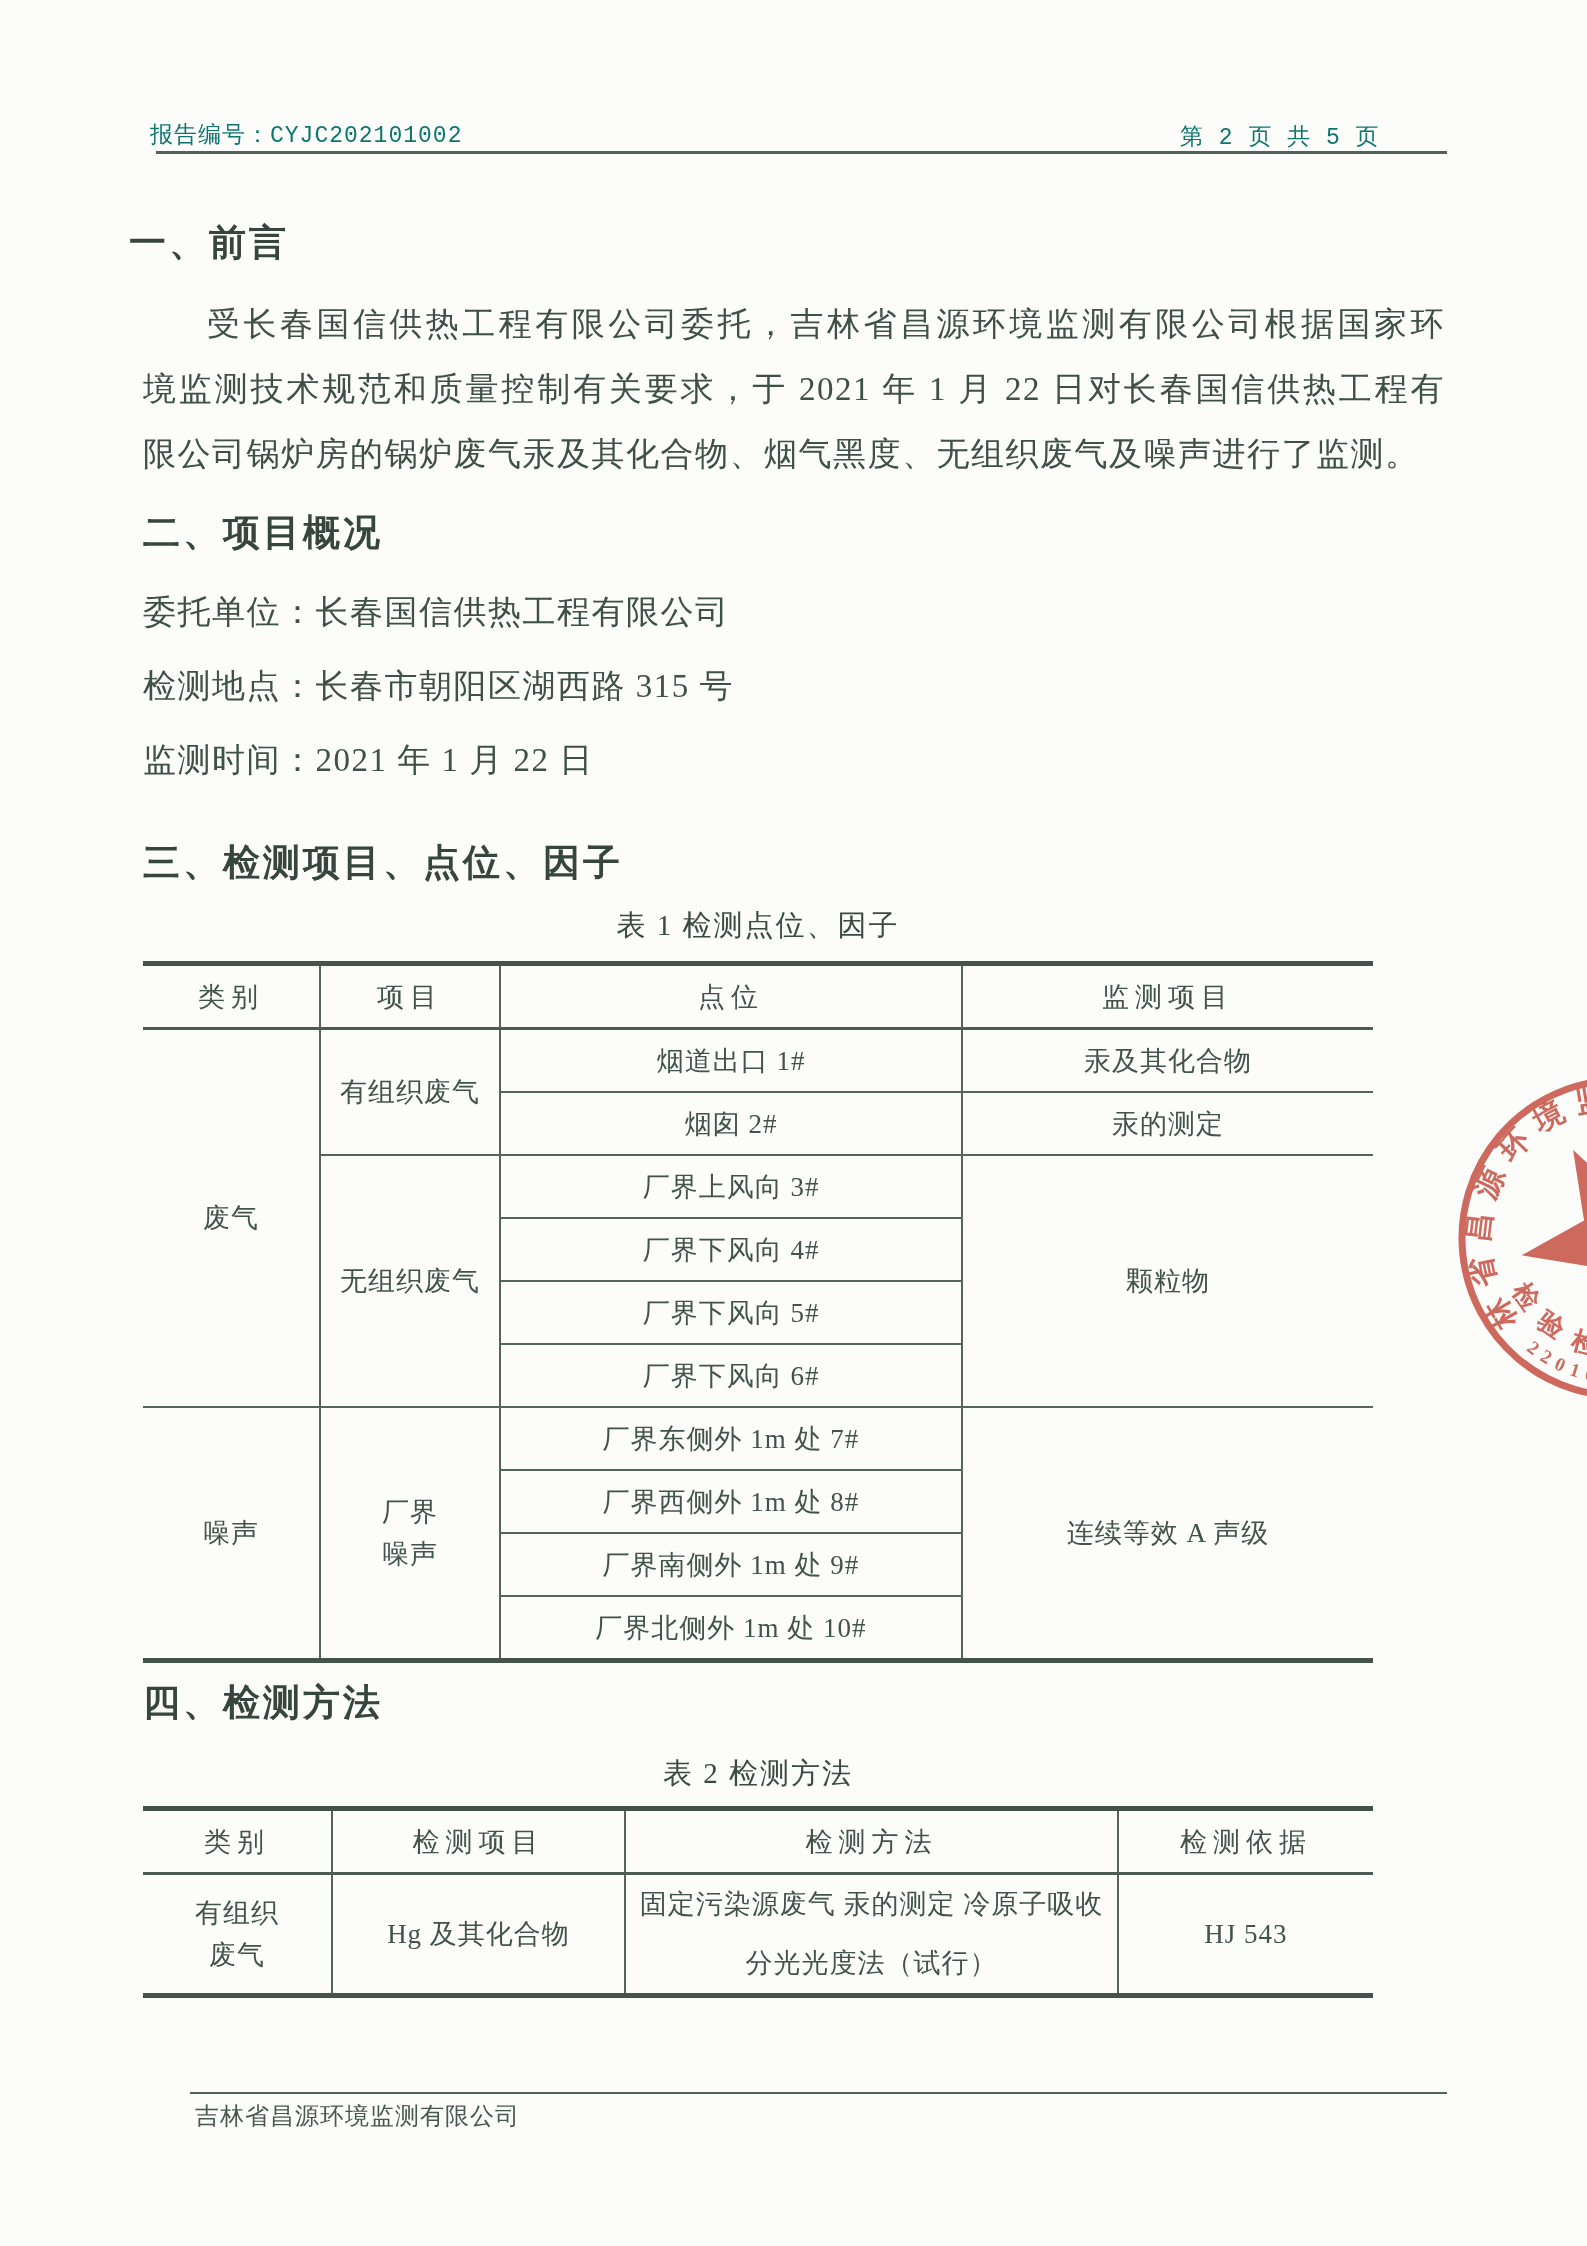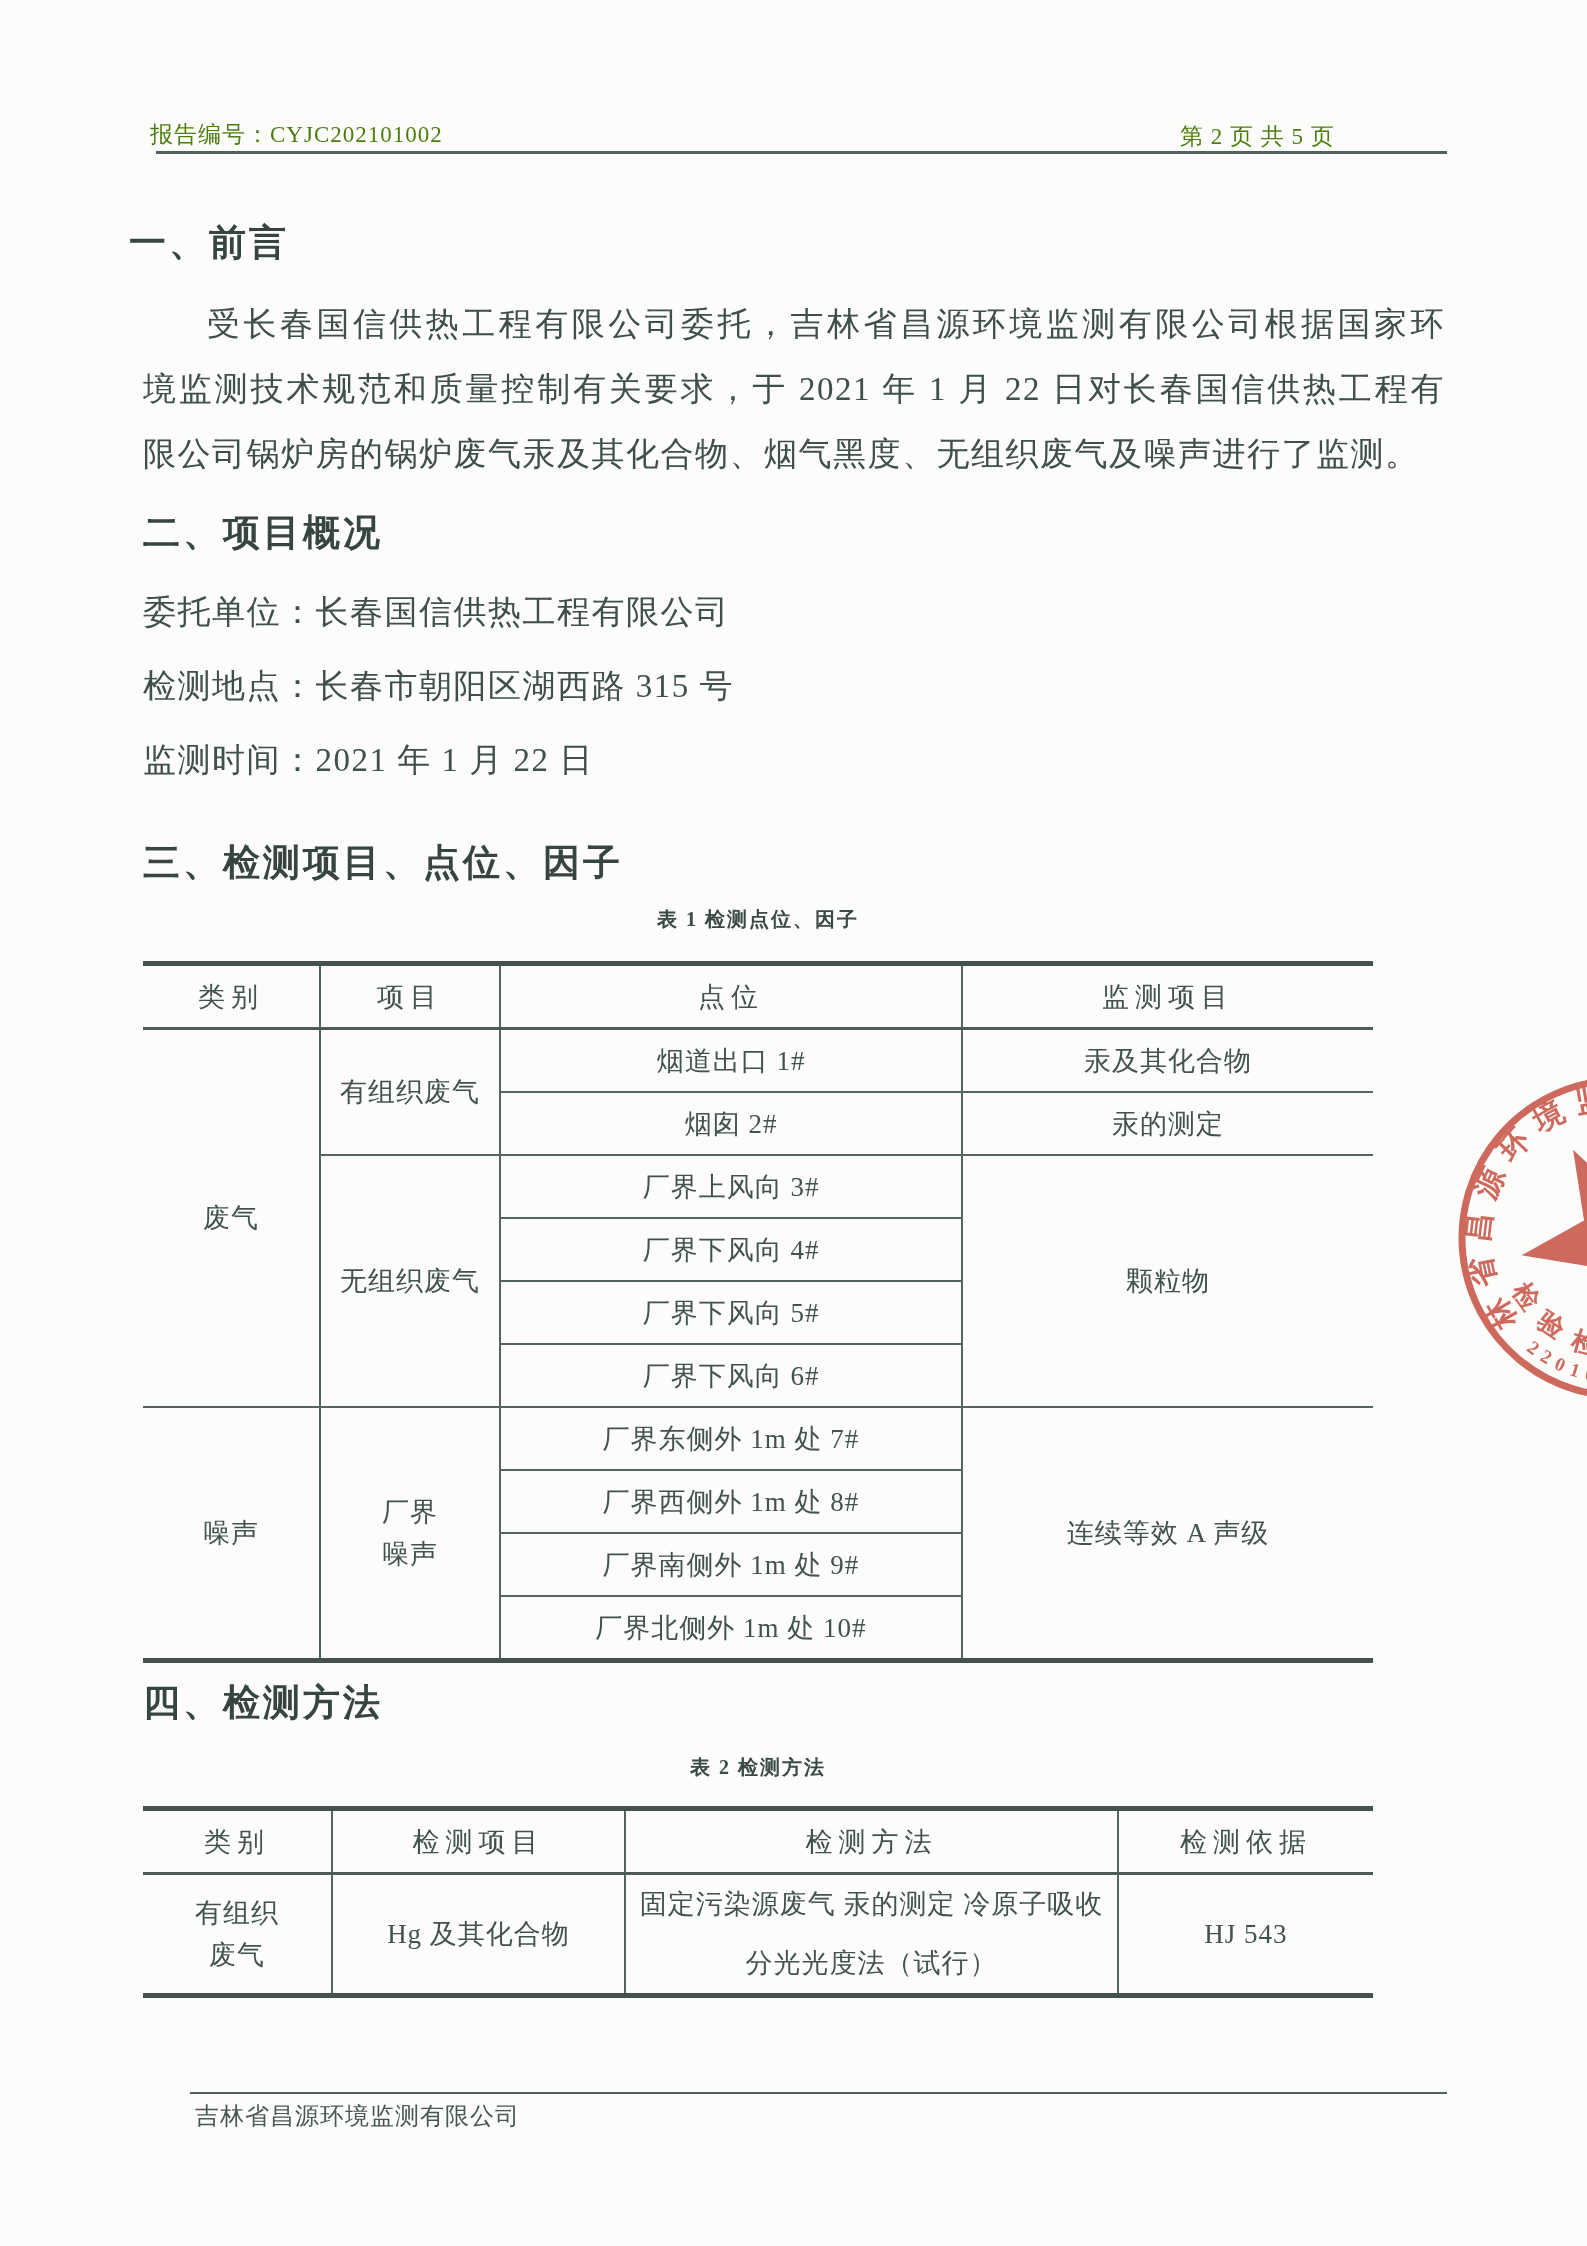--- a/index.html
+++ b/index.html
@@ -7,33 +7,33 @@
     position:relative;
     width:1587px;height:2246px;
     margin:0 auto;
     background:#fcfcfa;
     overflow:hidden;
     font-family:"Liberation Serif","DejaVu Serif",serif;
     color:#3f4f49;
   }
   .abs{position:absolute;}
   
-  .hdr-small{font-size:23px;letter-spacing:1px;color:#4d7c0f;white-space:nowrap;}
+  .hdr-small{font-size:23px;letter-spacing:1px;color:#0f766e;white-space:nowrap;font-family:Liberation Mono, monospace;}
   .hdr-rule{background:#51615b;height:3px;}
   
   .h{font-size:37px;font-weight:700;letter-spacing:3px;color:#36463f;white-space:nowrap;}
   
   .para{width:1302px;font-size:33px;letter-spacing:1.5px;line-height:65px;}
   .pline{text-align:justify;text-align-last:justify;white-space:normal;}
   .pline.last{text-align-last:left;}
   .pline.indent{text-indent:64px;}
   
   .info{font-size:33px;letter-spacing:1.5px;white-space:nowrap;}
   
-  .caption{width:1230px;text-align:center;font-size:20px;font-weight:700;letter-spacing:2px;color:#3a4a44;}
+  .caption{width:1230px;text-align:center;font-size:29px;font-weight:400;letter-spacing:2px;color:#3a4a44;}
   
   table.t{
     border-collapse:collapse;
     table-layout:fixed;
     width:1230px;
     border-top:5px solid #43534c;
     border-bottom:5px solid #43534c;
     border-left:hidden;border-right:hidden;
     font-size:27px;color:#42524c;
   }

